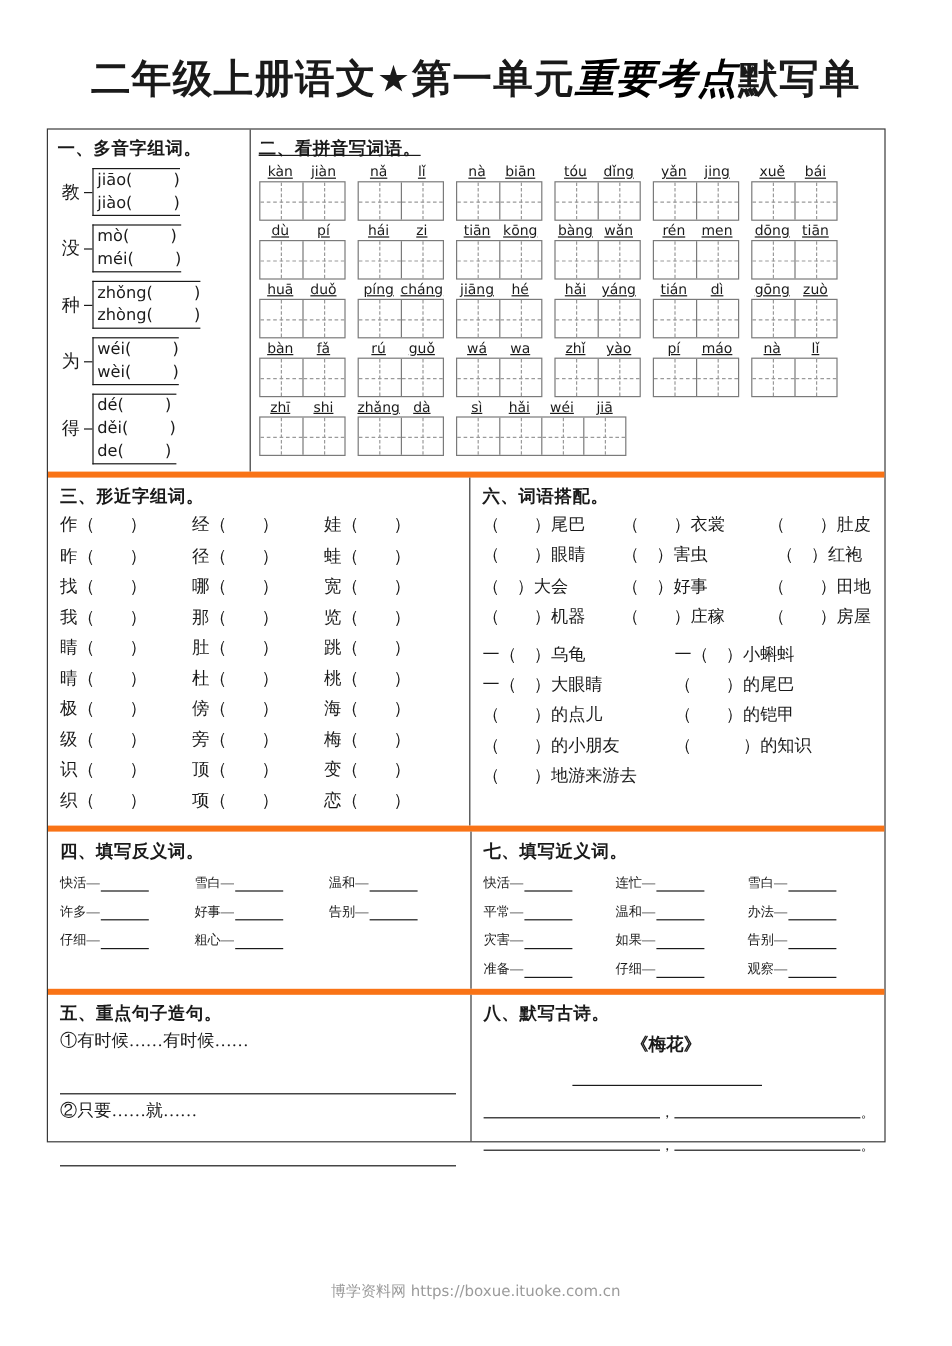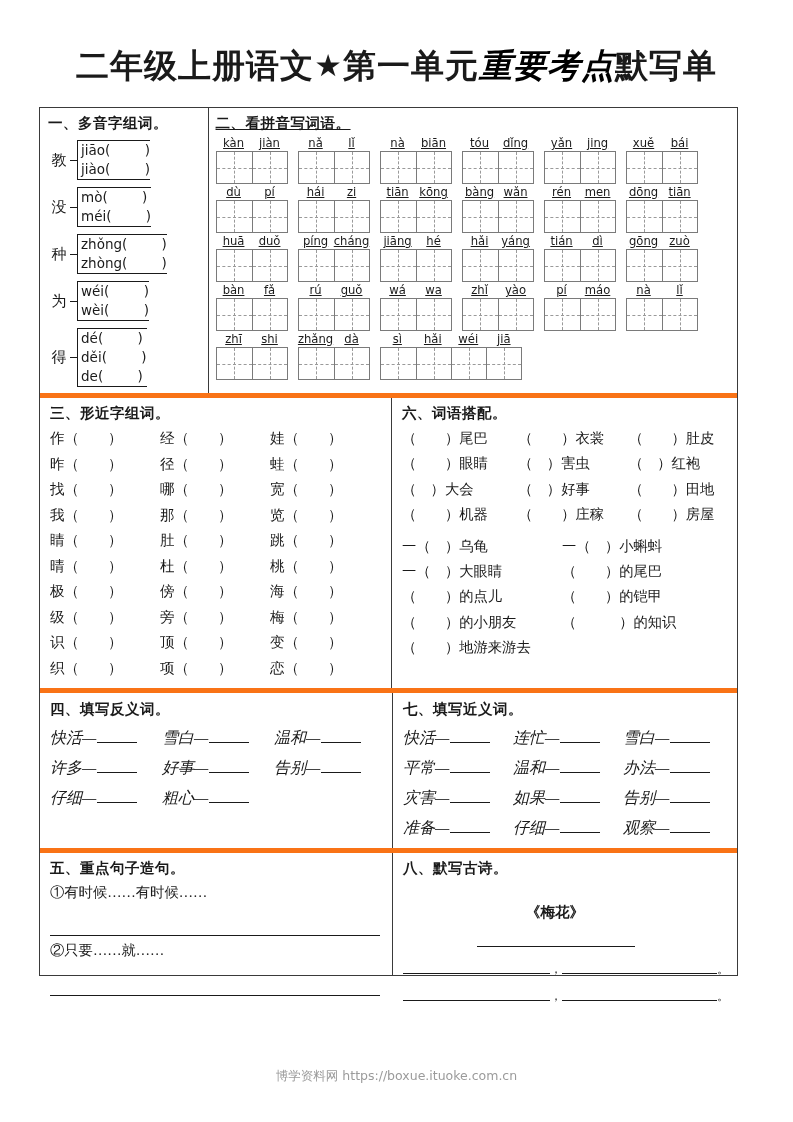--- a/index.html
+++ b/index.html
@@ -142,36 +142,35 @@
 
   .dp-row {
     font-size: 14.3px;
     line-height: 25.4px;
     font-family: "Liberation Serif", "DejaVu Serif", serif;
     display: flex;
     white-space: pre;
   }
   .dp-c1 { width: 118px; }
   .dp-c2 { width: 112px; }
-  .dp-c3 { width: 110px; }
+  .dp-c3 { width: 110px; text-align: center; }
   .dp-w1 { width: 160px; }
   .dp-w2 { width: 165px; }
 
   
   .r3 .cell-left  { width: 353px; padding: 7px 0 11px 10px; }
   .r3 .cell-right { width: 346px; padding: 7px 0 9px 10px; }
 
   .ant-row { display: flex; margin-top: 9px; }
   .ant-item {
-    font-size: 16px;
+    font-size: 11px;
     font-family: "Liberation Serif", "DejaVu Serif", serif;
     white-space: nowrap;
     display: flex;
     align-items: flex-start;
-    font-style: italic;
   }
   .r3 .cell-left .ant-item  { width: 112px; }
   .r3 .cell-right .ant-item { width: 110px; }
   .ant-blank {
     display: inline-block;
     width: 40px;
     border-bottom: 1.3px solid #1a1a1a;
     height: 14px;
     margin-left: 1px;
   }
@@ -191,21 +190,21 @@
     width: 330px;
     height: 15px;
     margin-top: 2px;
   }
 
   .poem-title {
     text-align: center;
     font-size: 14.6px;
     font-weight: bold;
     font-family: "Liberation Serif", "DejaVu Serif", serif;
-    margin-top: 25px;
+    margin-top: 7px;
     padding-right: 30px;
   }
   .poem-first {
     display: flex;
     justify-content: center;
     margin-top: 14px;
     padding-right: 28px;
   }
   .poem-first .pl { width: 158px; border-bottom: 1.2px solid #1a1a1a; height: 10px; }
   .poem-line {

